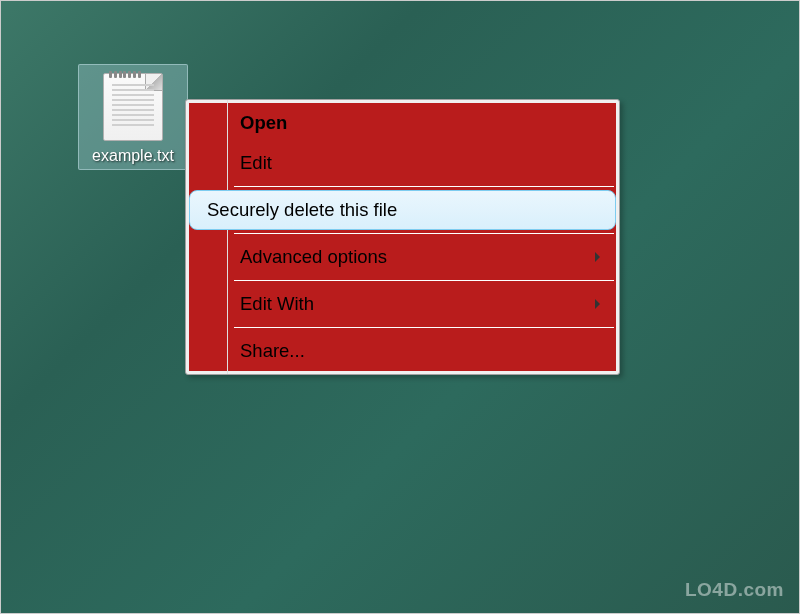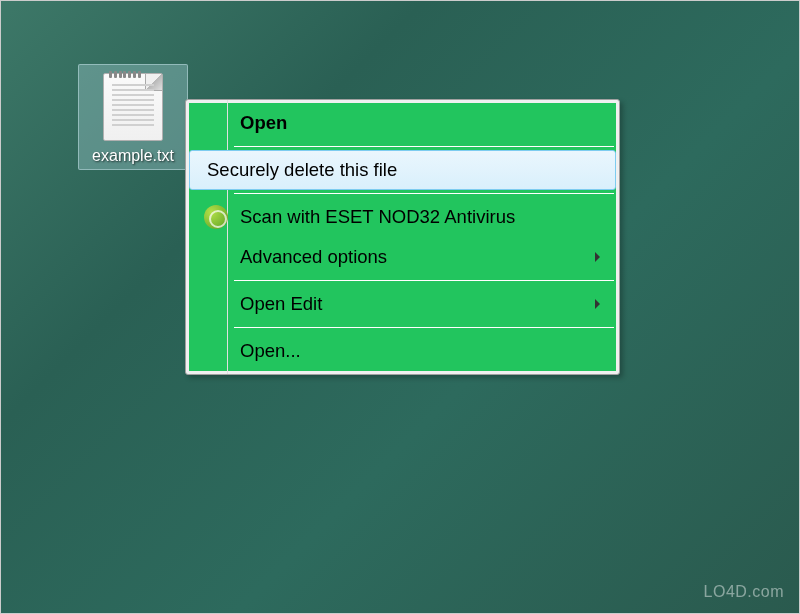--- a/index.html
+++ b/index.html
@@ -106,42 +106,42 @@
       top: 98px;
       width: 435px;
       background: #f0f0f0;
       border: 1px solid #a0a0a0;
       box-shadow: 3px 3px 5px rgba(0,0,0,0.25);
       padding: 3px;
       border-radius: 3px;
     }
     
     .menu-inner {
-      background: #22c55e;
+      background: #b91c1c;
     }
     
     .menu-item {
       display: flex;
       align-items: center;
       padding: 8px 10px 8px 50px;
       font-size: 18.5px;
       color: #000;
       position: relative;
       border-radius: 3px;
       border: 1px solid transparent;
     }
     
     .menu-item.bold {
       font-weight: bold;
     }
     
     .menu-item.highlighted {
       background: linear-gradient(to bottom, #eaf6fd 0%, #d9f0fc 100%);
       border: 1px solid #7dccf0;
-      border-radius: 3px;
+      border-radius: 8px;
       padding-left: 17px;
     }
     
     .menu-separator {
       height: 1px;
       background: #d0d0d0;
       margin: 3px 2px 3px 45px;
       border-bottom: 1px solid #ffffff;
     }
     
@@ -186,22 +186,22 @@
       bottom: 0;
       width: 42px;
       border-right: 1px solid #e0e0e0;
     }
     
     .watermark {
       position: absolute;
       bottom: 12px;
       right: 15px;
       color: rgba(255, 255, 255, 0.45);
-      font-size: 16px;
-      font-weight: 400;
+      font-size: 19px;
+      font-weight: 700;
       letter-spacing: 0.5px;
     }
   </style>
 </head>
 <body>
 
 <div class="desktop-icon">
   <div class="file-icon">
     <div class="spiral-binding">
       <span></span>
@@ -215,38 +215,37 @@
   </div>
   <div class="icon-label">example.txt</div>
 </div>
 
 <div class="context-menu">
   <div class="icon-column"></div>
   <div class="menu-inner">
     <div class="menu-item bold">
       <span>Open</span>
     </div>
+    <div class="menu-item">
+      <span>Edit</span>
+    </div>
     <div class="menu-separator"></div>
     <div class="menu-item highlighted">
       <span>Securely delete this file</span>
     </div>
     <div class="menu-separator"></div>
     <div class="menu-item">
-      <div class="eset-icon"></div>
-      <span>Scan with ESET NOD32 Antivirus</span>
-    </div>
-    <div class="menu-item">
       <span>Advanced options</span>
       <div class="submenu-arrow"></div>
     </div>
     <div class="menu-separator"></div>
     <div class="menu-item">
-      <span>Open Edit</span>
+      <span>Edit With</span>
       <div class="submenu-arrow"></div>
     </div>
     <div class="menu-separator"></div>
     <div class="menu-item">
-      <span>Open...</span>
+      <span>Share...</span>
     </div>
   </div>
 </div>
 
 <div class="watermark">LO4D.com</div>
 
 </body></html>

